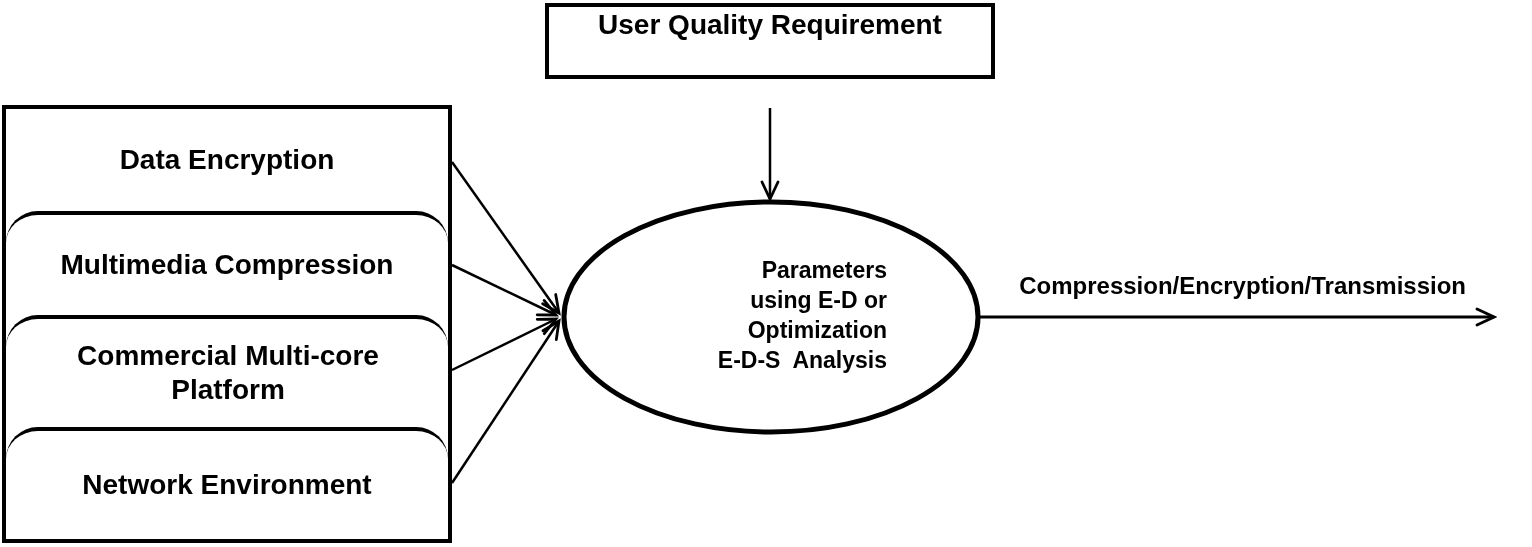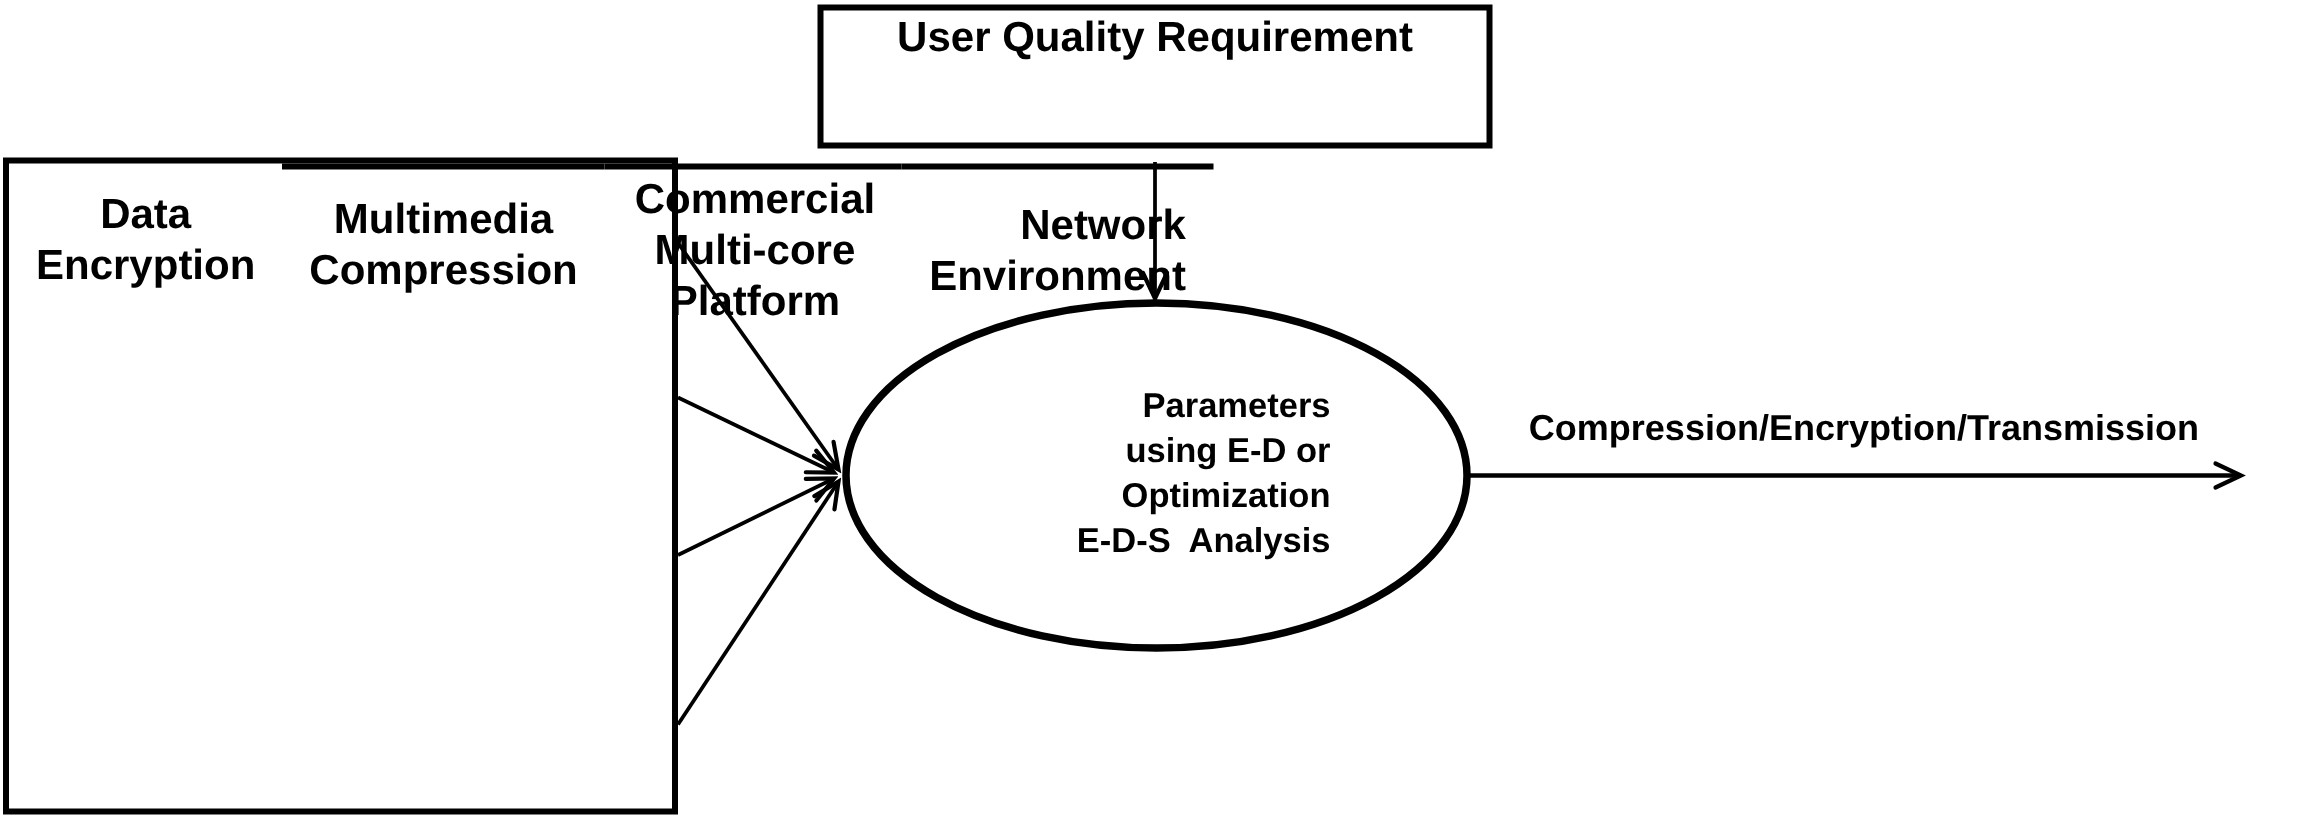--- a/index.html
+++ b/index.html
@@ -26,48 +26,49 @@
   
   .inputs-panel {
     position: absolute;
     left: 2px;
     top: 105px;
     width: 450px;
     height: 438px;
     border: 4px solid #000000;
     box-sizing: border-box;
     display: flex;
-    flex-direction: row;
+    flex-direction: column;
     background: #ffffff;
   }
   .panel-row {
     display: flex;
     align-items: center;
     justify-content: center;
     text-align: center;
     font-weight: bold;
     font-size: 28px;
     line-height: 34px;
     box-sizing: border-box;
     padding: 0 18px;
   }
   .panel-row + .panel-row {
     border-top: 4px solid #000000;
+    border-radius: 32px;
   }
   .panel-row:nth-child(1) { height: 102px; }
   .panel-row:nth-child(2) { height: 104px; }
   .panel-row:nth-child(3) { height: 112px; padding-left: 20px; }
   .panel-row:nth-child(4) { height: 112px; text-align: right; }
   
   .requirement-box {
     position: absolute;
     left: 545px;
     top: 3px;
     width: 450px;
-    height: 96px;
+    height: 76px;
     border: 4px solid #000000;
     box-sizing: border-box;
     display: flex;
     flex-direction: column;
     align-items: center;
     justify-content: flex-start;
     text-align: center;
     font-weight: bold;
     font-size: 28px;
     line-height: 36px;

